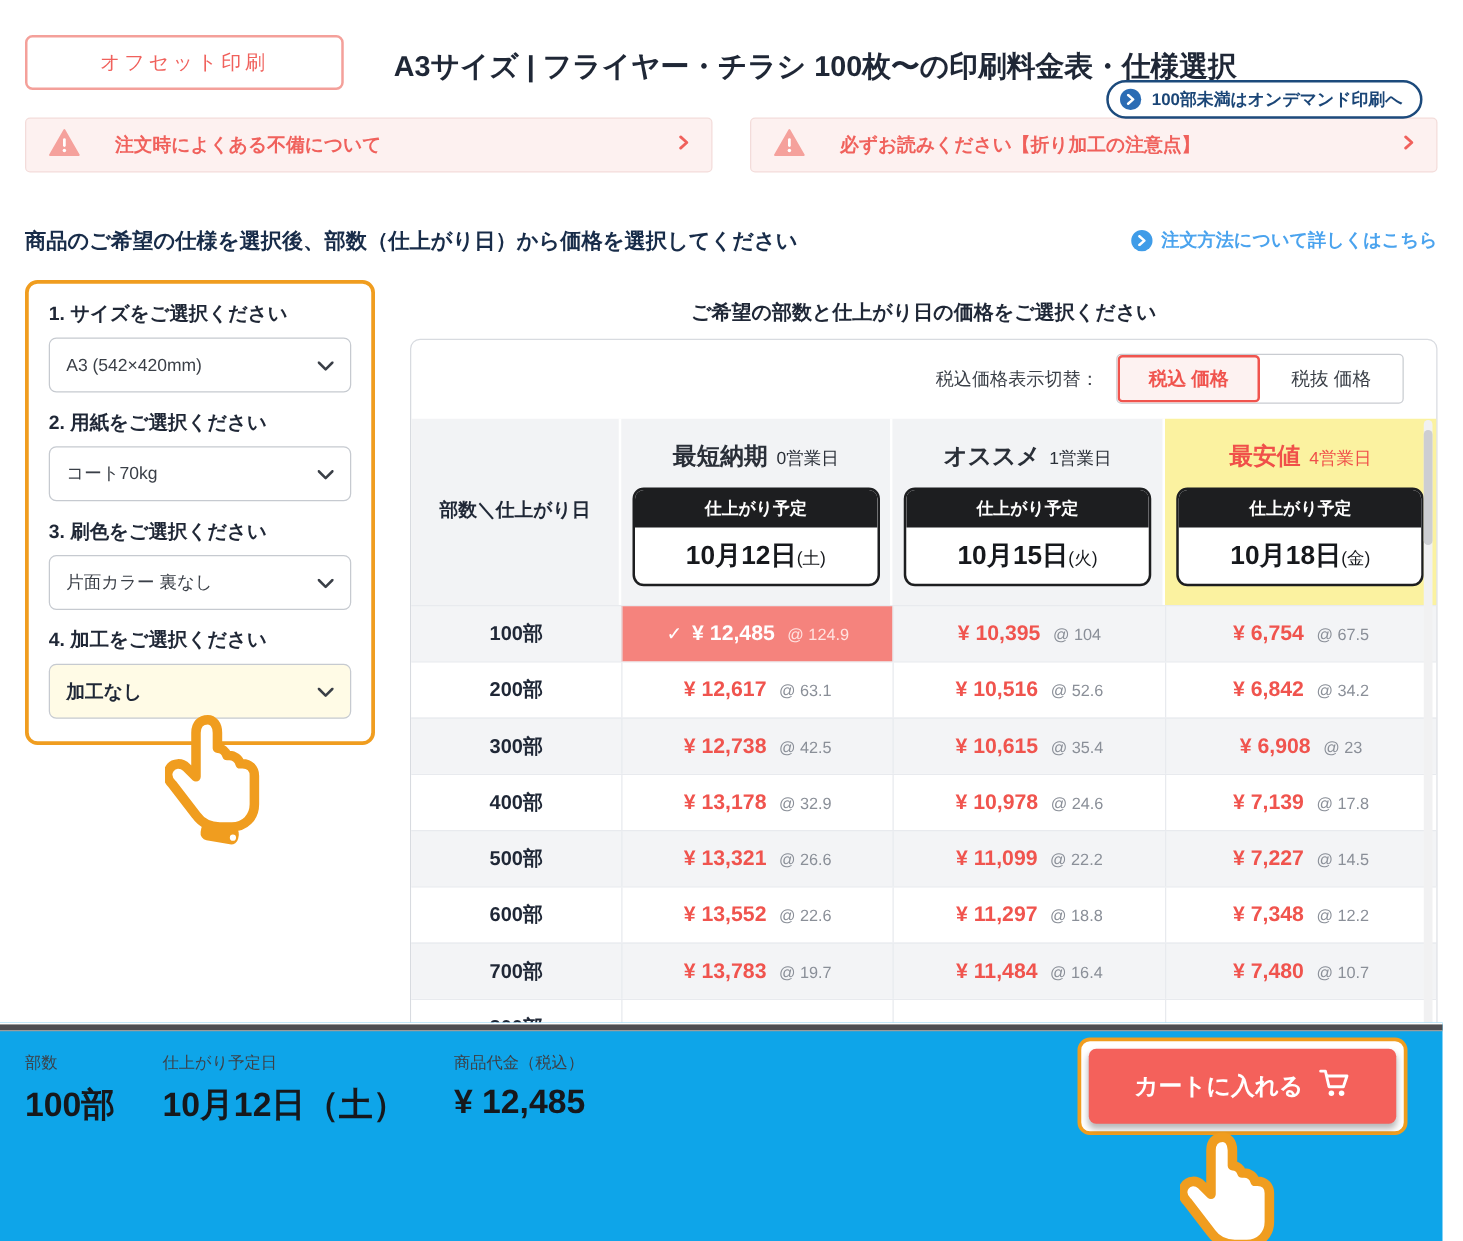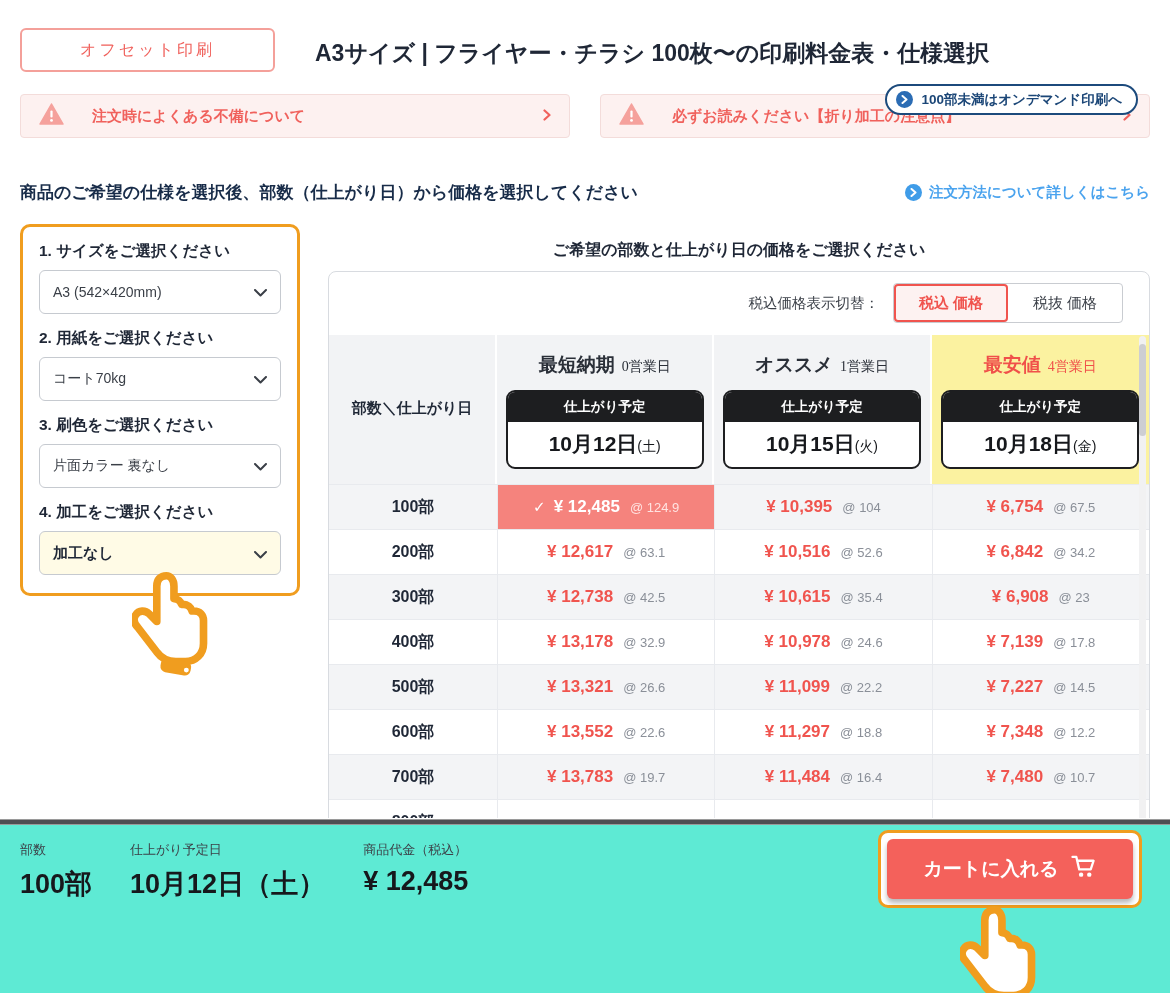--- a/index.html
+++ b/index.html
@@ -6,21 +6,21 @@
   html,body { width:1170px; height:993px; }
   body { font-family:"Liberation Sans","DejaVu Sans",sans-serif; background:#fff; position:relative; overflow:hidden; color:#1f2736; }
   .page { position:absolute; inset:0; }
 
   
   .header { padding:28px 20px 0; position:relative; }
   .header-row { display:flex; align-items:center; }
   .offset-btn { width:255px; height:44px; border:2px solid #f4a09a; border-radius:6px; background:#fff;
     color:#f0615c; font-size:16px; letter-spacing:3px; display:flex; align-items:center; justify-content:center; }
   .page-title { margin-left:40px; padding-top:7px; font-size:23px; font-weight:bold; color:#1f2736; }
-  .ondemand { position:absolute; right:32px; top:84px; height:31px; border:2px solid #1c4a7c; border-radius:17px;
+  .ondemand { position:absolute; right:32px; top:64px; height:31px; border:2px solid #1c4a7c; border-radius:17px;
     display:flex; align-items:center; gap:8px; padding:0 14px 0 9px; background:#fff;
     color:#1b4677; font-size:13.5px; font-weight:bold; }
   .circle-arrow { width:17px; height:17px; border-radius:50%; display:flex; align-items:center; justify-content:center; flex:none; }
   .circle-arrow.navy { background:#2b6cb4; }
   .circle-arrow.blue { background:#3f9ce8; }
 
   
   .notices { display:flex; gap:30px; margin:22px 20px 0; }
   .notice { flex:1; height:44px; background:#fdf1f0; border:1px solid #f3dcda; border-radius:4px;
     display:flex; align-items:center; padding:0 18px; }
@@ -55,21 +55,21 @@
     font-size:15px; color:#3a3f47; cursor:pointer; }
   .tax-opt.active { box-shadow:inset 0 0 0 2px #f0544e; border-radius:4px; background:#fdf2f1;
     color:#f0544e; font-weight:bold; }
 
   .grid { display:grid; grid-template-columns:168px 1fr 1fr 1fr; }
   .h-cell { background:#f2f3f5; border-right:2px solid #fff; padding:13px 0 15px;
     display:flex; flex-direction:column; align-items:center; }
   .h-cell:last-child { border-right:none; }
   .h-cell.corner { justify-content:center; font-weight:bold; font-size:15px; }
   .h-cell.cheapest { background:#fbf2a0; }
-  .h-top { font-size:14px; color:#2a2f38; margin:4px 0 12px;font-family:Liberation Serif, serif; }
+  .h-top { font-size:14px; color:#2a2f38; margin:4px 0 12px; }
   .h-top b { font-size:19px; margin-right:7px; }
   .cheapest .h-top, .cheapest .h-top b { color:#f0504a; }
   .date-card { width:198px; border:2px solid #1d1e20; border-radius:9px; overflow:hidden; background:#fff; }
   .date-card-head { background:#1d1e20; color:#fff; font-size:13.5px; font-weight:bold; text-align:center; padding:6px 0; }
   .date-card-body { text-align:center; padding:8px 0 9px; font-size:21px; font-weight:bold; color:#16181c; }
   .date-card-body .wd { font-size:14px; font-weight:normal; }
 
   .grid-row { display:grid; grid-template-columns:168px 1fr 1fr 1fr; height:45px; border-top:1px solid #e8eaee; background:#fff; }
   .grid-row.odd { background:#f3f4f6; }
   .qty-cell { display:flex; align-items:center; justify-content:center; font-weight:bold; font-size:16px; color:#1f2736; }
@@ -80,21 +80,21 @@
   .price-cell.selected .price { color:#fff; }
   .price-cell.selected .unit { color:#ffe3e1; }
   .check { color:#fff; font-weight:bold; font-size:15px; margin-right:-2px; }
   .sliver { width:64px; height:6px; margin-top:30px; border-radius:2px; background:#f0544e; opacity:.85; }
   .sliver-wrap { display:flex; justify-content:center; }
 
   .v-scroll { position:absolute; top:64px; right:3px; bottom:4px; width:7px; background:#f1f1f2; border-radius:4px; }
   .v-thumb { position:absolute; top:8px; left:0; width:7px; height:92px; background:#cdced2; border-radius:4px; }
 
   
-  .footer { position:absolute; left:0; right:0; bottom:0; height:175px; background:#5eead4; z-index:4; }
+  .footer { position:absolute; left:0; right:16px; bottom:0; height:175px; background:#0ea5e9; z-index:4; }
   .footer-divider { height:7px; background:linear-gradient(#fff 0 1px, #9a9a9a 1px 2px, #4e4e52 2px 6px, #9a9a9a 6px 7px); }
   .footer-content { position:relative; padding:16px 20px 0; display:flex; align-items:flex-start; }
   .f-block { margin-right:38px; }
   .f-label { font-size:13px; color:#3c4148; margin-bottom:7px; }
   .f-value { font-size:27px; font-weight:bold; color:#16181c; }
   .cart-zone { position:absolute; right:28px; top:5px; }
   .cart-outline { border:3px solid #f09d1f; border-radius:10px; padding:6px; background:#fff; }
   .cart-btn { width:246px; height:60px; background:#f4615b; border:none; border-radius:6px; cursor:pointer;
     color:#fff; font-size:19px; font-weight:bold; font-family:inherit;
     display:flex; align-items:center; justify-content:center; gap:12px; box-shadow:0 4px 5px rgba(0,0,0,.28); }

